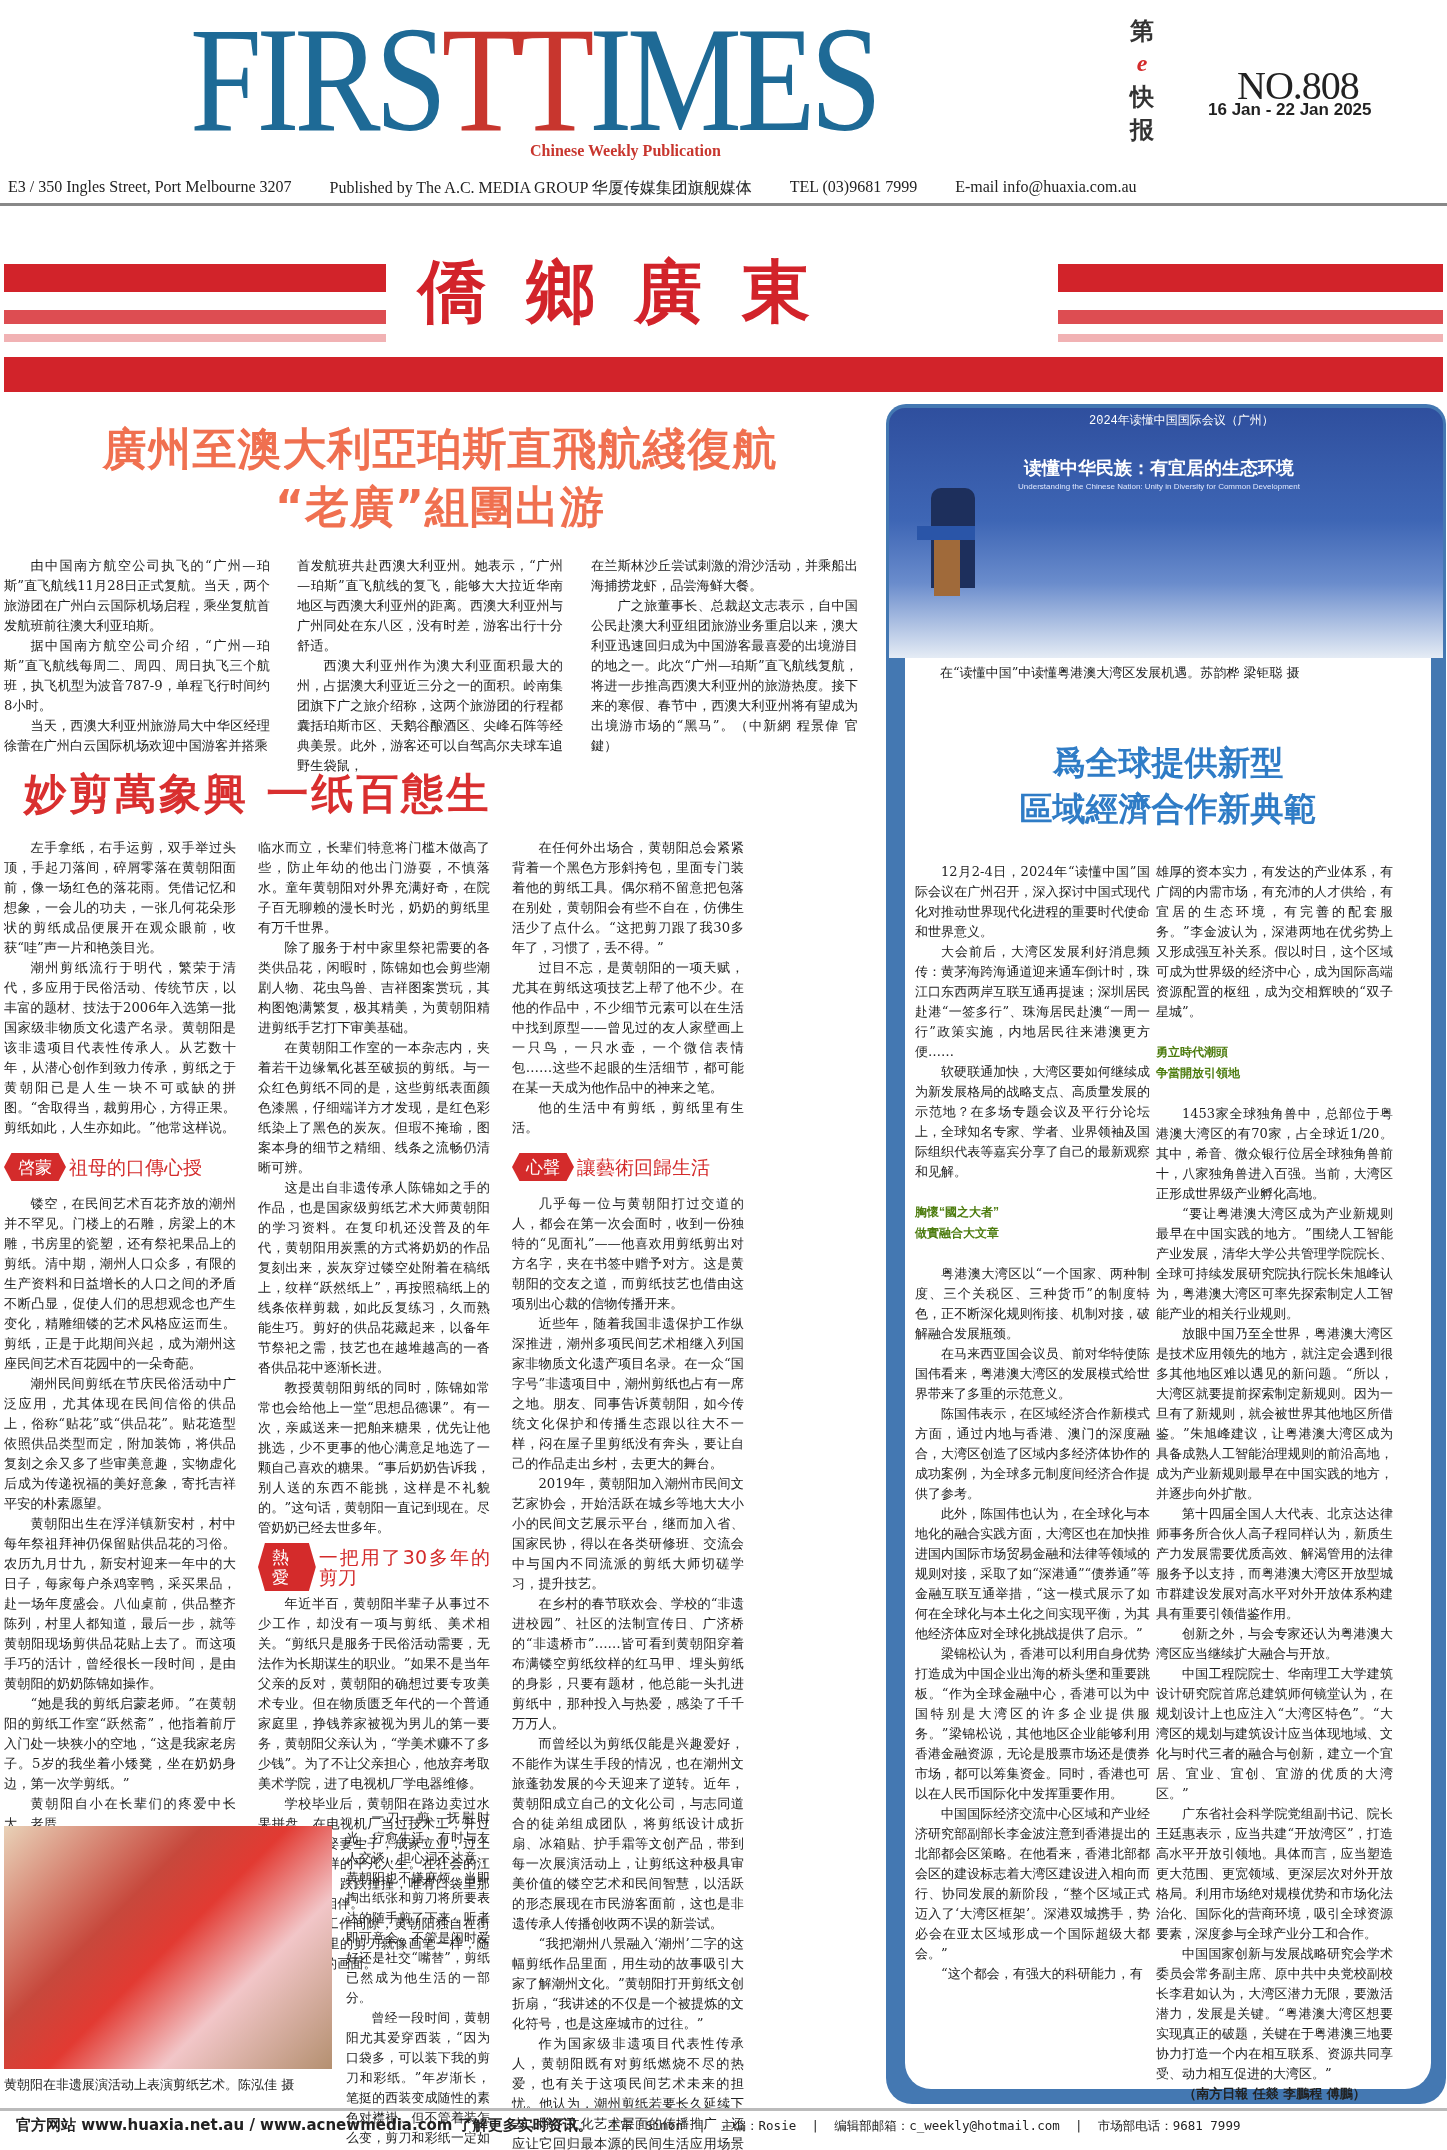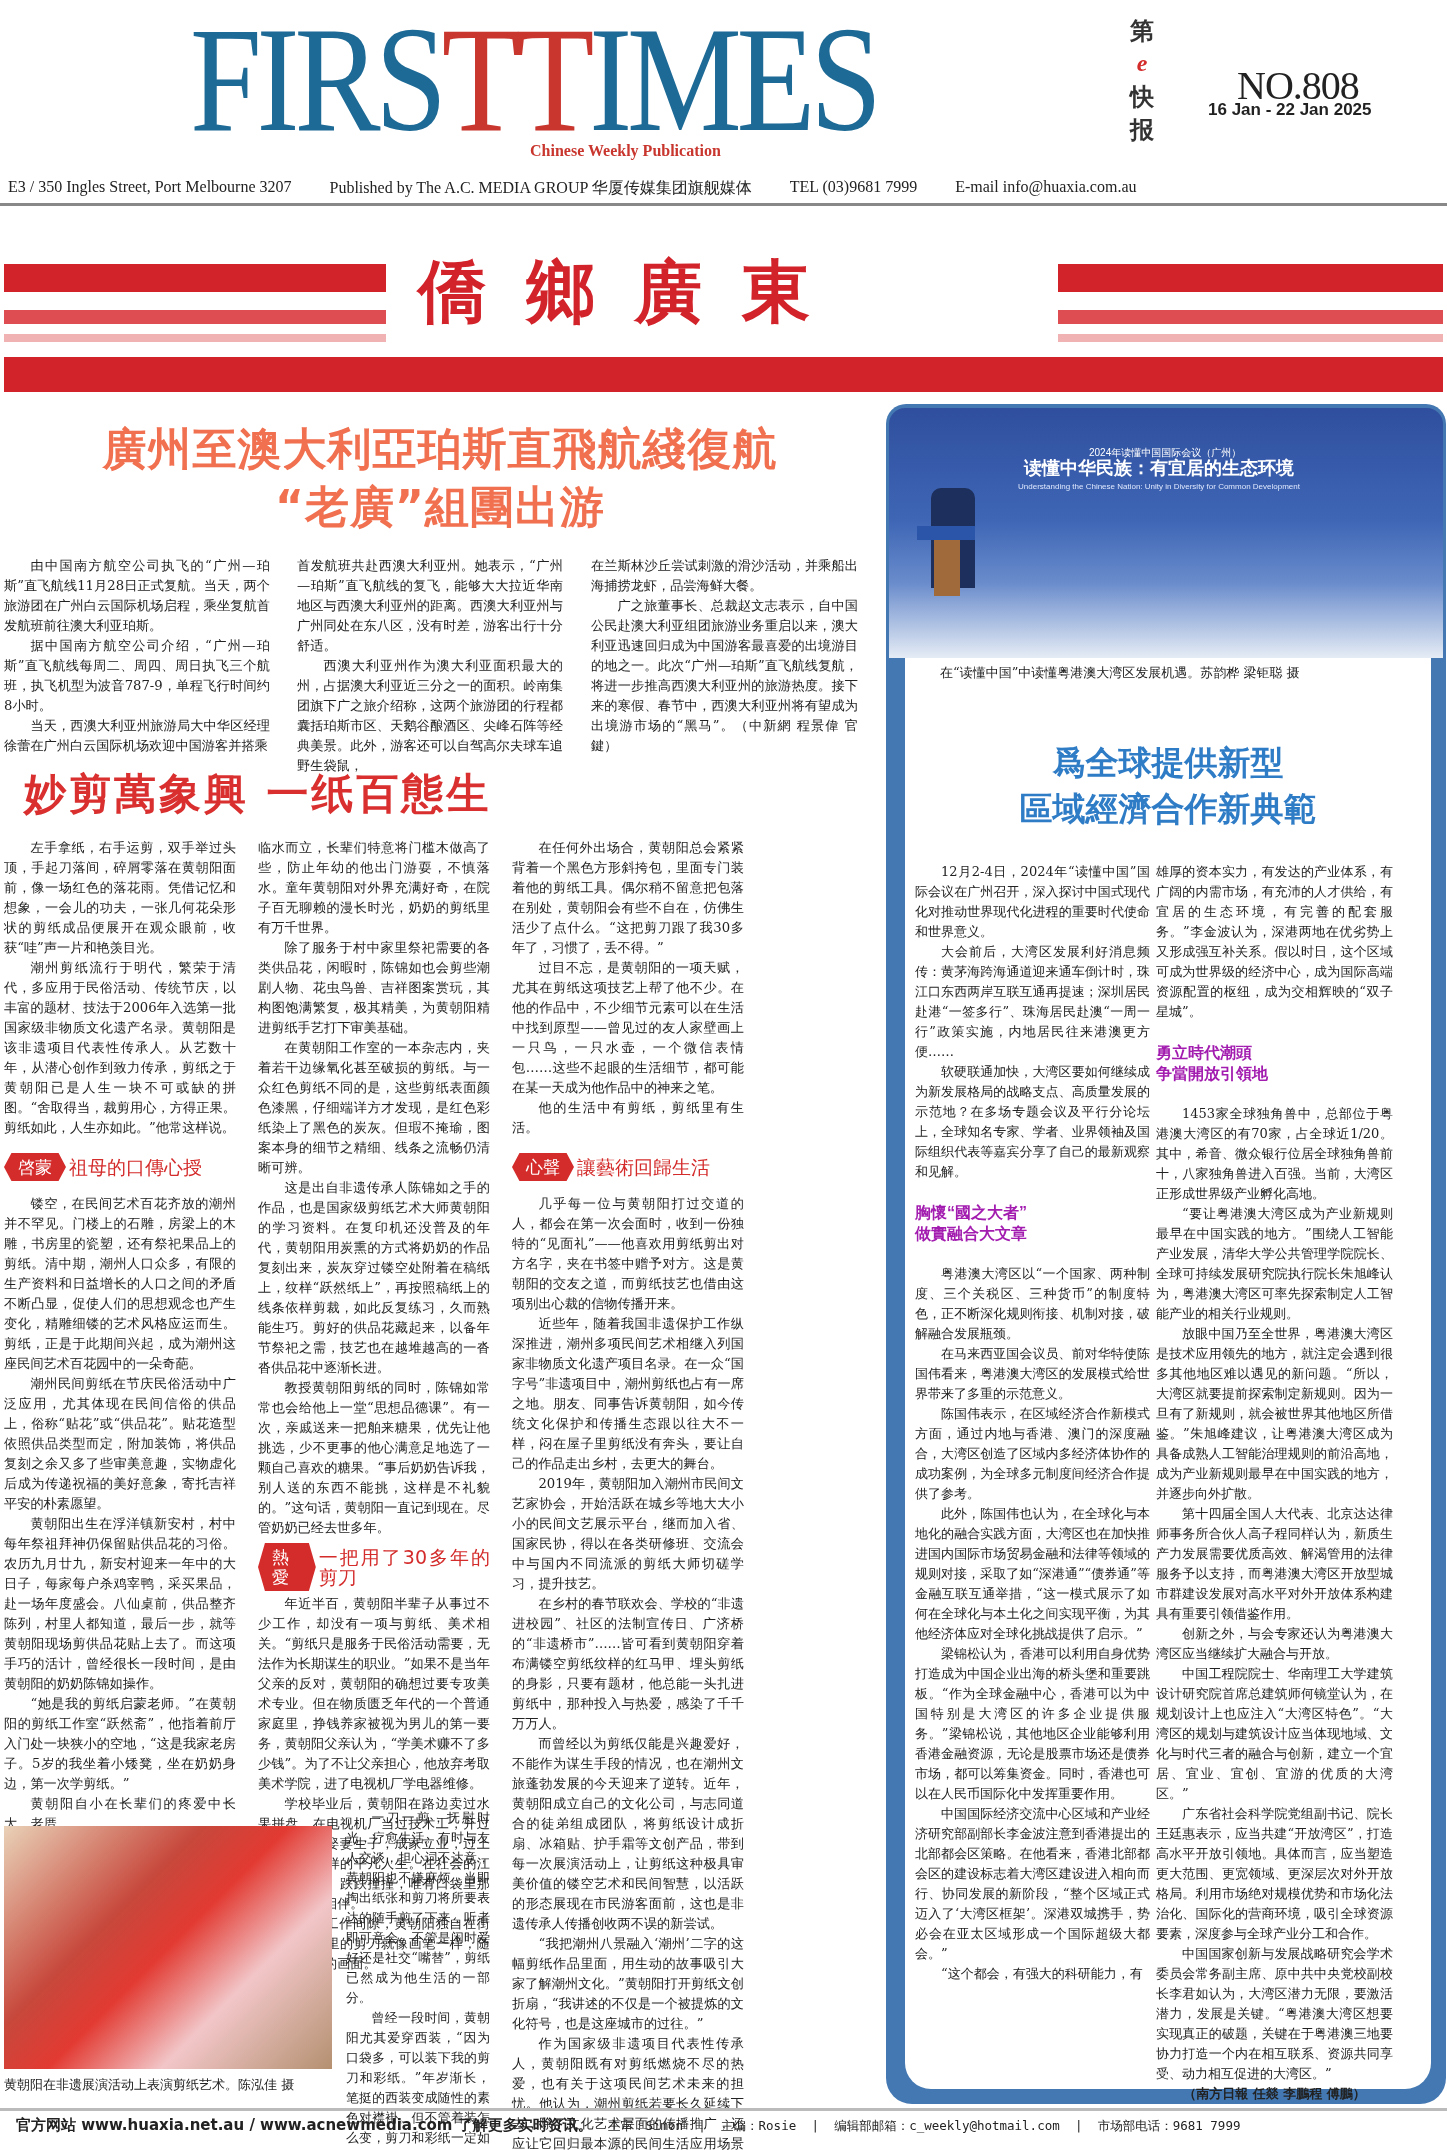--- a/index.html
+++ b/index.html
@@ -30,23 +30,23 @@
 .sub .tag{background:#d42b2b;color:#fff;font-family:"DejaVu Sans",sans-serif;font-size:17px;padding:4px 14px;clip-path:polygon(12% 0,88% 0,100% 50%,88% 100%,12% 100%,0 50%)}
 .sub .t{color:#d42b2b;font-family:"DejaVu Sans",sans-serif;font-size:19px}
 .photo-kid{background:linear-gradient(135deg,#e9d2b8 0%,#c7483c 35%,#e23a32 50%,#f2c6c8 70%,#b49070 100%)}
 .caption{font-size:13px;color:#222}
 
 .panel{left:886px;top:404px;width:560px;height:1700px;background:#4478b2;border-radius:20px 20px 26px 26px}
 .panel-inner{left:905px;top:415px;width:526px;height:1674px;background:#fff;border-radius:6px 6px 26px 26px}
 .confphoto{left:889px;top:408px;width:554px;height:250px;background:linear-gradient(180deg,#2f4f9e 0%,#3e66b5 45%,#6a8ccc 70%,#e5ecf5 100%);border-radius:16px 16px 0 0;overflow:hidden}
 .conf-title{position:absolute;left:120px;top:48px;width:300px;text-align:center;color:#fff;font-family:"DejaVu Sans",sans-serif;font-weight:bold;font-size:18px}
 .conf-sub{position:absolute;left:120px;top:74px;width:300px;text-align:center;color:#dfe8ff;font-family:"Liberation Sans",sans-serif;font-size:8px}
-.conf-top{position:absolute;left:200px;top:38px;color:#fff;font-size:10px;font-family:Liberation Sans, sans-serif}
+.conf-top{position:absolute;left:200px;top:4px;color:#fff;font-size:12px;font-family:Liberation Mono, monospace}
 .hlb{left:905px;top:740px;width:526px;text-align:center;font-family:"DejaVu Sans",sans-serif;font-weight:bold;font-size:33px;line-height:46px;color:#2f7cc6}
-.subb{font-family:Liberation Sans, sans-serif;font-weight:bold;color:#a21caf;font-size:16px;line-height:21px}
+.subb{font-family:Liberation Sans, sans-serif;font-weight:bold;color:#4d7c0f;font-size:12px;line-height:21px}
 .footer-rule{left:0;top:2108px;width:1447px;height:3px;background:#bbb}
 .footer{left:16px;top:2116px;width:1179px;font-family:"DejaVu Sans",sans-serif;font-size:15px;font-weight:bold;color:#222;white-space:nowrap}
 .footer .small{font-weight:normal;font-size:12.5px;font-family:"DejaVu Sans Mono",monospace}
 </style>
 </head>
 <body>
 
 <div class="abs mast"><span class="blue">FIRS</span><span class="red">TT</span><span class="blue">IMES</span></div>
 <div class="abs mast-sub">Chinese Weekly Publication</div>
 <div class="abs vert">

